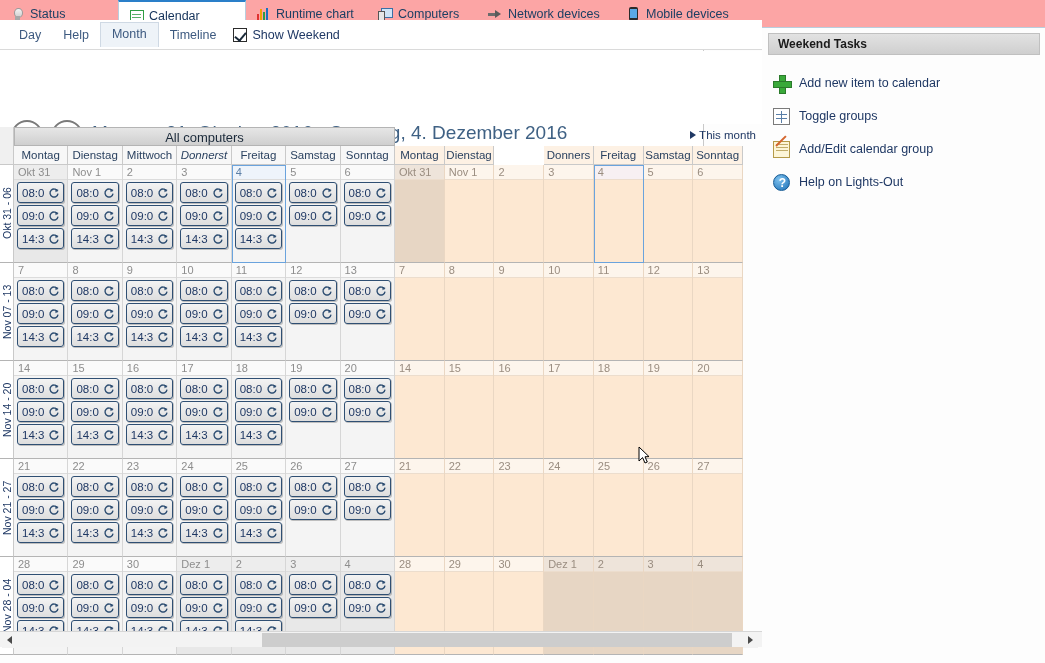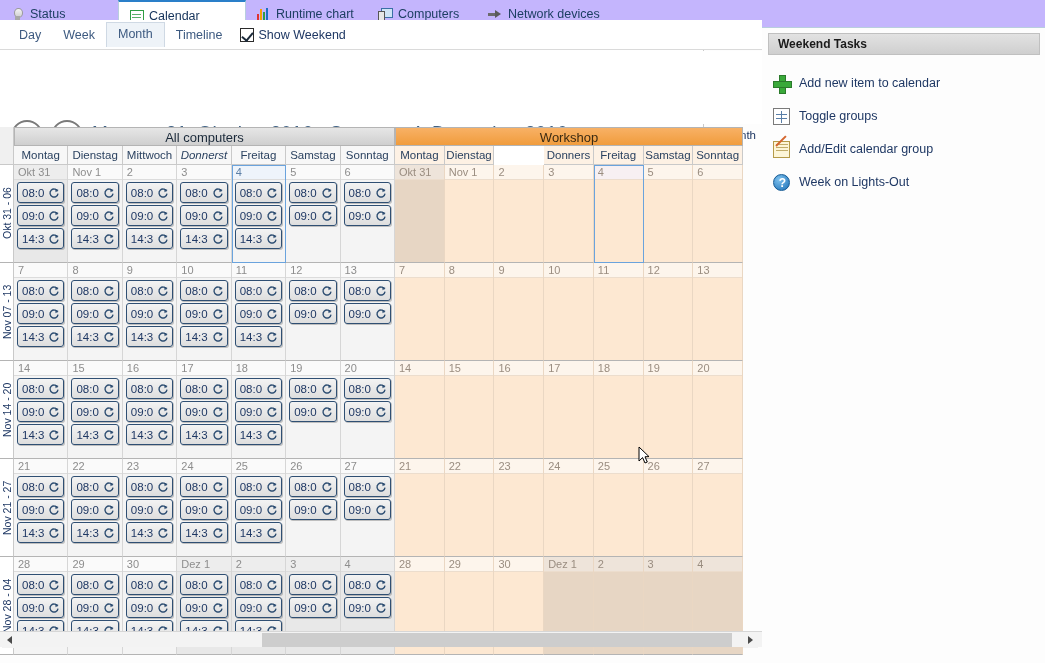--- a/index.html
+++ b/index.html
@@ -10,21 +10,21 @@
     font-family: "Liberation Sans", sans-serif;
     font-size: 12px;
     background: #ffffff;
     color: #1f3864;
   }
   #app { position: relative; width: 1045px; height: 663px; background:#fdfdfd; }
 
   
   .tabbar {
     position: absolute; left:0; top:0; width:1045px; height:28px;
-    background: #c4b5fd;
+    background: #fca5a5;
     border-bottom: 1px solid #b8cede;
   }
   .tab {
     position: absolute; top:0; height:28px;
     display: flex; align-items: center; gap:6px;
     padding: 0 10px;
     font-size: 12.5px; color:#1d3f63;
     white-space: nowrap;
     cursor: default;
   }
@@ -261,27 +261,31 @@
         <span>Runtime chart</span>
       </div>
       <div class="tab" style="left: 368px; width: 110px;">
         <span class="ticon ic-comp"></span>
         <span>Computers</span>
       </div>
       <div class="tab" style="left: 478px; width: 138px;">
         <span class="ticon ic-net"></span>
         <span>Network devices</span>
       </div>
+      <div class="tab" style="left: 616px; width: 130px;">
+        <span class="ticon ic-mob"></span>
+        <span>Mobile devices</span>
+      </div>
     </div>
 
   <div class="mainpanel">
 
     <div class="viewbar" id="viewbar">
         <div class="viewbtn">Day</div>
-        <div class="viewbtn">Week</div>
+        <div class="viewbtn">Help</div>
         <div class="viewbtn sel">Month</div>
         <div class="viewbtn">Timeline</div>
         <div class="weekchk">
           <span class="cbx"></span>
           <span>Show Weekend</span>
         </div>
       </div>
 
     <div class="navhdr">
       <div class="navcircle" id="navprev">
@@ -298,21 +302,20 @@
       <div class="thismonth">
         <span class="tri"></span>
         <span>This month</span>
       </div>
     </div>
 
     <div class="gridarea">
       <div class="grpheader" id="grpheader">
           <div class="grpcorner"></div>
           <div class="grpcell allcomp">All computers</div>
-          <div class="grpcell workshop">Workshop</div>
         </div>
       <div class="dayheader" id="dayheader">
           <div class="dhcorner"></div>
           <div class="dh" style="left: 14px; width: 54.4286px;">Montag</div>
           <div class="dh" style="left: 68.4286px; width: 54.4286px;">Dienstag</div>
           <div class="dh" style="left: 122.857px; width: 54.4286px;">Mittwoch</div>
           <div class="dh" style="left: 177.286px; width: 54.4286px; font-style: italic;">Donnerst</div>
           <div class="dh" style="left: 231.714px; width: 54.4286px;">Freitag</div>
           <div class="dh" style="left: 286.143px; width: 54.4286px;">Samstag</div>
           <div class="dh" style="left: 340.571px; width: 54.4286px;">Sonntag</div>
@@ -1259,21 +1262,21 @@
         <div class="sbitem" style="top: 77px;">
           <span class="sbicon ic-grid"></span>
           <span>Toggle groups</span>
         </div>
         <div class="sbitem" style="top: 110px;">
           <span class="sbicon ic-note"></span>
           <span>Add/Edit calendar group</span>
         </div>
         <div class="sbitem" style="top: 143px;">
           <span class="sbicon ic-help"></span>
-          <span>Week on Lights-Out</span>
+          <span>Help on Lights-Out</span>
         </div>
       </div>
   </div>
 
   <svg class="cursor" id="mousecursor" viewBox="0 0 12 19" style="left: 638px; top: 446px;">
     <path d="M1 1 L1 15 L4.6 11.6 L7 17 L9.3 16 L7 10.8 L11 10.6 Z" fill="#ffffff" stroke="#000000" stroke-width="1"></path>
   </svg>
 
 </div>
 

